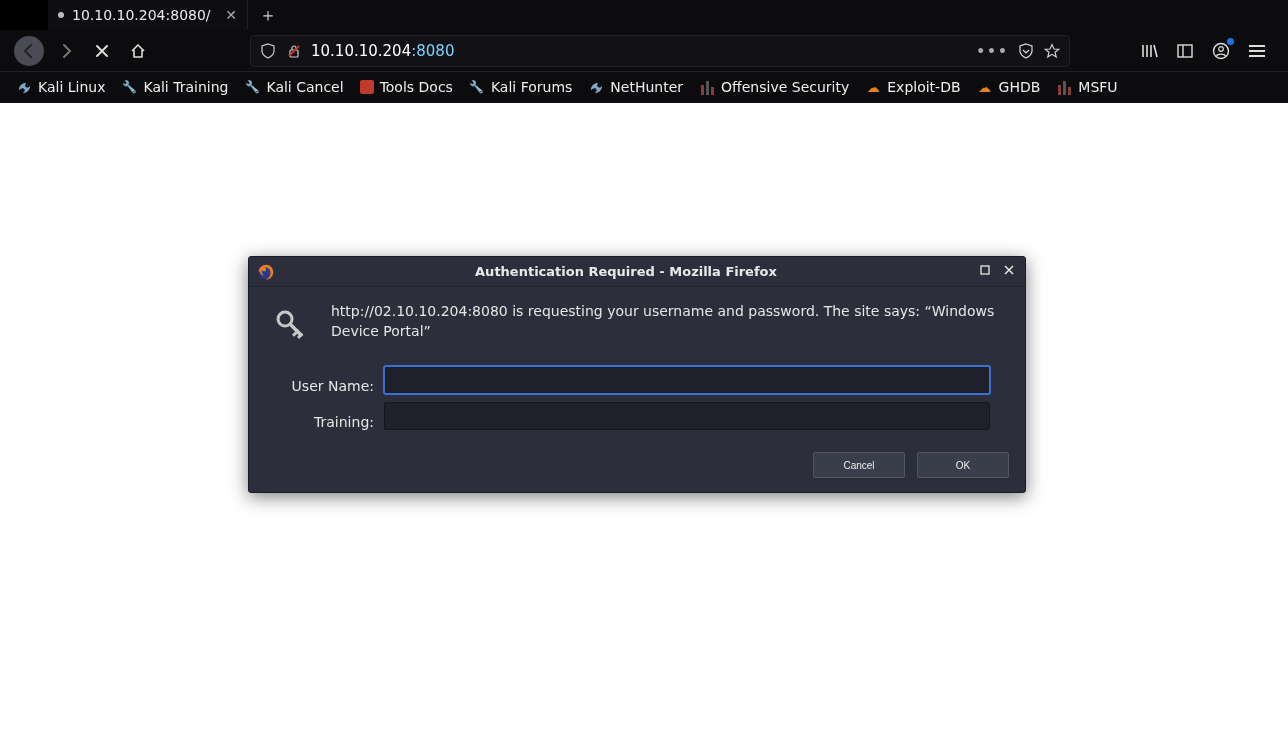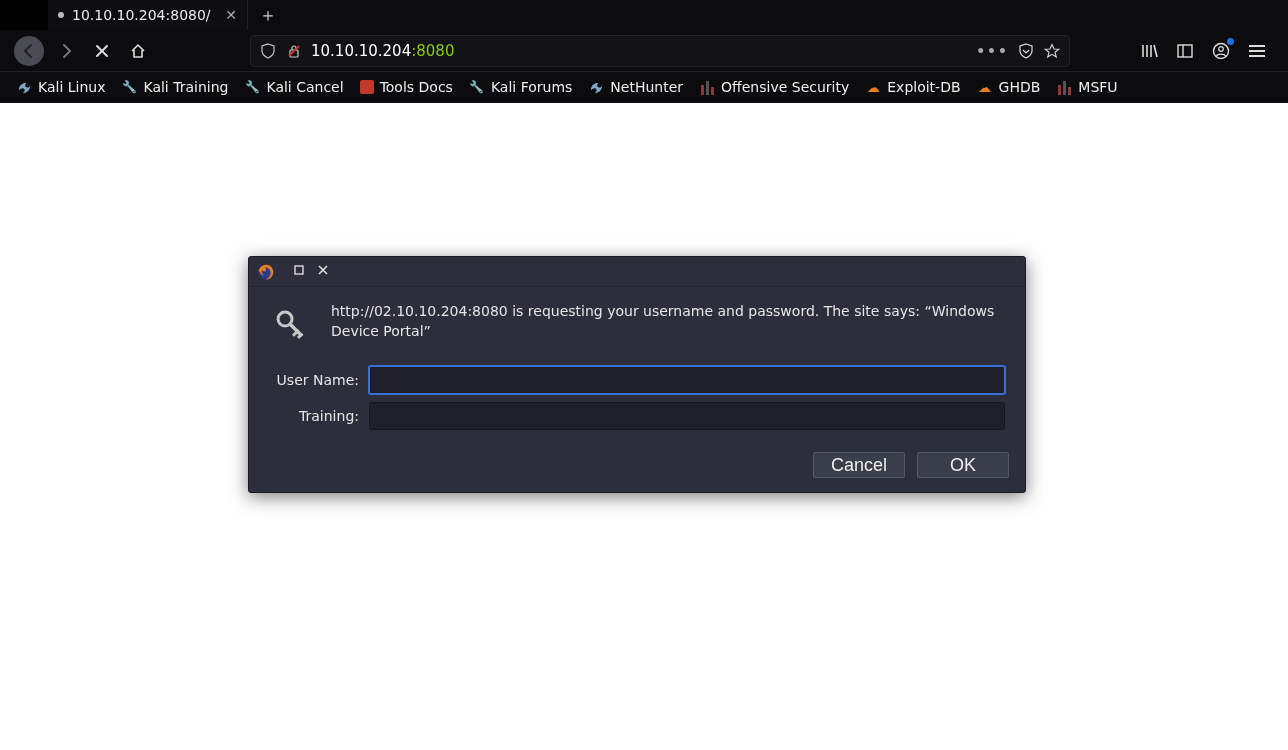--- a/index.html
+++ b/index.html
@@ -67,21 +67,21 @@
     height:32px;
     flex: 0 0 820px;
     padding: 0 8px;
     gap:8px;
   }
   .urlbar .url {
     flex:1; color:#ccc; font-size:15px;
     display:flex; align-items:baseline;
   }
   .urlbar .url .host { color:#fff; }
-  .urlbar .url .port { color:#84cc16; }
+  .urlbar .url .port { color:#7dd3fc; }
   .urlbar .icon { color:#ccc; width:18px; height:18px; display:flex; align-items:center; justify-content:center; }
   .urlbar .dots { color:#aaa; letter-spacing:2px; font-weight:bold; }
   .navbar .right {
     margin-left:auto; display:flex; align-items:center; gap:14px; padding-right:6px;
   }
   .right .icon { color:#ddd; cursor:pointer; width:22px; height:22px; display:flex; align-items:center; justify-content:center; }
   .right .badge-dot { position:relative; }
   .right .badge-dot::after {
     content:""; position:absolute; top:-2px; right:-2px;
     width:7px; height:7px; border-radius:50%; background:#1a73e8;
@@ -137,21 +137,21 @@
     border-bottom:1px solid #24262f;
     padding: 0 8px;
   }
   .dlg-title .ff { width:18px; height:18px; margin-right:8px; }
   .dlg-title .txt { flex:1; text-align:center; font-size:13px; font-weight:600; color:#e9e9e9; }
   .dlg-title .winbtn { margin-left:8px; cursor:pointer; color:#e9e9e9; font-size:11px; width:16px; text-align:center; }
   .dlg-body { padding: 14px 20px 4px 20px; display:flex; gap:20px; }
   .dlg-body .key { width:42px; padding-top:2px; }
   .dlg-body .msg { flex:1; font-size:14px; line-height:1.45; color:#e6e6e6; }
   .dlg-form { padding: 6px 20px 4px 20px; }
-  .dlg-row { display:flex; align-items:center; margin: 8px 0; }
+  .dlg-row { display:flex; align-items:flex-end; margin: 8px 15px; }
   .dlg-row label { width:90px; text-align:right; margin-right:10px; font-size:14px; color:#e6e6e6; }
   .dlg-row input {
     flex:1; height:28px;
     background:#1f2029;
     border:1px solid #16171e;
     border-radius:2px;
     color:#fff; padding:0 8px;
     font-size:14px;
   }
   .dlg-row input.focused {
@@ -159,21 +159,21 @@
     box-shadow: 0 0 0 1px #3b6fd6;
   }
   .dlg-actions {
     display:flex; justify-content:flex-end; gap:12px;
     padding: 10px 16px 14px 16px;
   }
   .dlg-actions button {
     min-width:92px; height:26px;
     background:#3a3d4a;
     border:1px solid #555866;
-    color:#eee; font-size:18px;
+    color:#eee; font-size:10px;
     border-radius:2px; cursor:pointer;
   }
   @keyframes blink { 50% { opacity:0; } }
 </style>
 </head>
 <body>
 
 <div class="tabbar">
   <div class="tab">
     <span class="dot"></span>
@@ -337,20 +337,21 @@
 <div class="viewport"></div>
 
 <div class="dialog">
   <div class="dlg-title">
     <span class="ff">
       <svg viewBox="0 0 32 32" width="18" height="18">
           <circle cx="16" cy="16" r="13" fill="#2b3a8c"></circle>
           <path d="M3 16 C3 8 10 3 16 3 C26 3 29 12 29 16 C29 25 21 30 16 30 C16 30 24 26 24 17 C24 10 18 7 14 8 C14 8 17 10 16 13 C15 16 10 15 9 12 C8 14 8 19 12 22 C9 22 5 19 5 15" fill="#e67e22"></path>
         </svg>
     </span>
+    <span class="txt">Authentication Required - Mozilla Firefox</span>
     <span class="winbtn">
       <svg width="10" height="10" viewBox="0 0 10 10">
           <rect x="1" y="1" width="8" height="8" stroke="#e9e9e9" stroke-width="1.3" fill="none"></rect>
         </svg>
     </span>
     <span class="winbtn">
       <svg width="10" height="10" viewBox="0 0 10 10">
           <path d="M1 1 L9 9 M9 1 L1 9" stroke="#e9e9e9" stroke-width="1.5"></path>
         </svg>
     </span>

